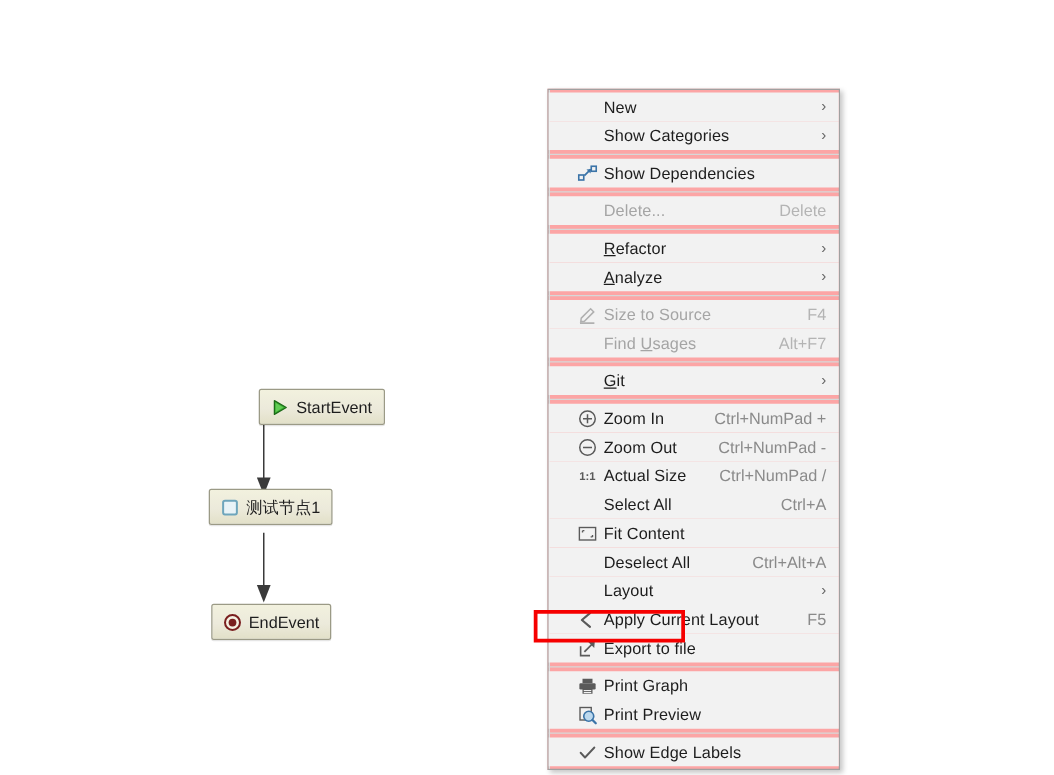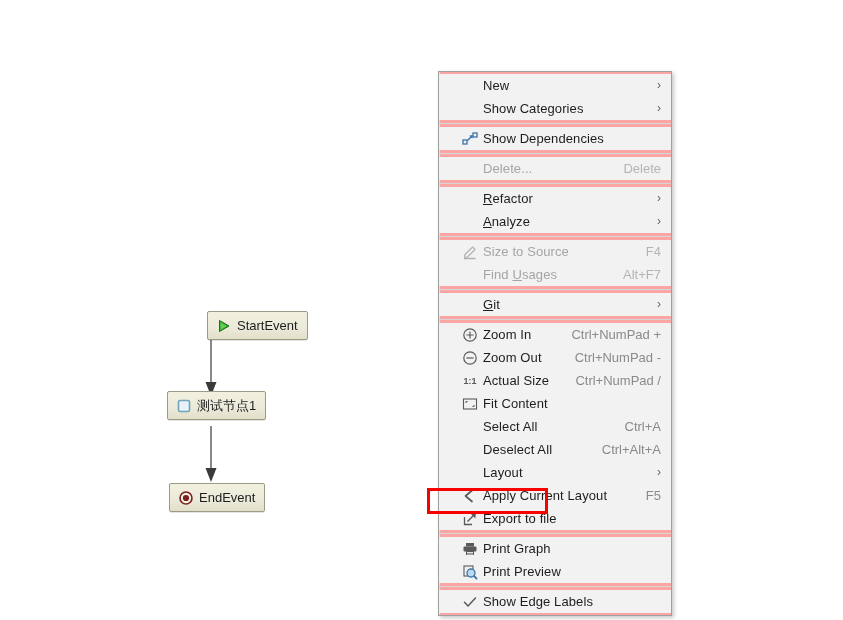--- a/index.html
+++ b/index.html
@@ -258,33 +258,33 @@
       <span class="mi-shortcut">Ctrl+NumPad -</span>
     </div>
     <div class="menu-item">
       <span class="mi-icon">
         <span style="font-size:9px;font-weight:bold;color:#5a5a5a;font-family:'Liberation Sans',sans-serif;">1:1</span>
       </span>
       <span class="mi-label">Actual Size</span>
       <span class="mi-shortcut">Ctrl+NumPad /</span>
     </div>
     <div class="menu-item">
+      <span class="mi-icon"></span>
+      <span class="mi-label">Select All</span>
+      <span class="mi-shortcut">Ctrl+A</span>
+    </div>
+    <div class="menu-item">
       <span class="mi-icon">
         <svg width="16" height="16" viewBox="0 0 16 16">
           <rect x="1.5" y="3" width="13" height="10" fill="none" stroke="#5a5a5a" stroke-width="1.1"></rect>
           <path d="M4 5.5 V7 M4 5.5 H5.5" stroke="#5a5a5a" stroke-width="1.1"></path>
           <path d="M12 10.5 V9 M12 10.5 H10.5" stroke="#5a5a5a" stroke-width="1.1"></path>
         </svg>
       </span>
       <span class="mi-label">Fit Content</span>
-    </div>
-    <div class="menu-item">
-      <span class="mi-icon"></span>
-      <span class="mi-label">Select All</span>
-      <span class="mi-shortcut">Ctrl+A</span>
     </div>
     <div class="menu-item">
       <span class="mi-icon"></span>
       <span class="mi-label">Deselect All</span>
       <span class="mi-shortcut">Ctrl+Alt+A</span>
     </div>
     <div class="menu-item">
       <span class="mi-icon"></span>
       <span class="mi-label">Layout</span>
       <span class="mi-arrow">›</span>

